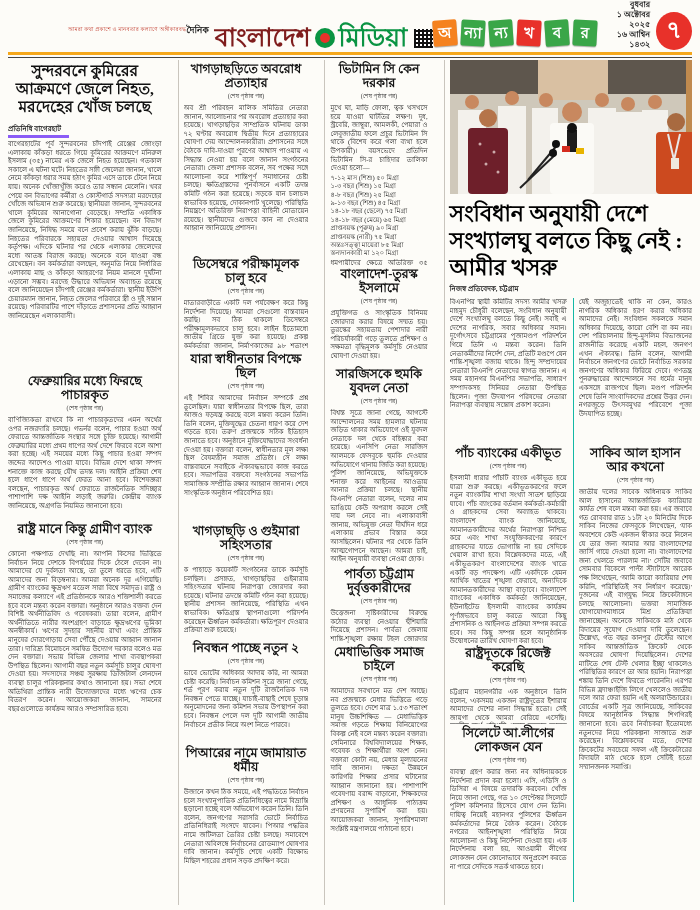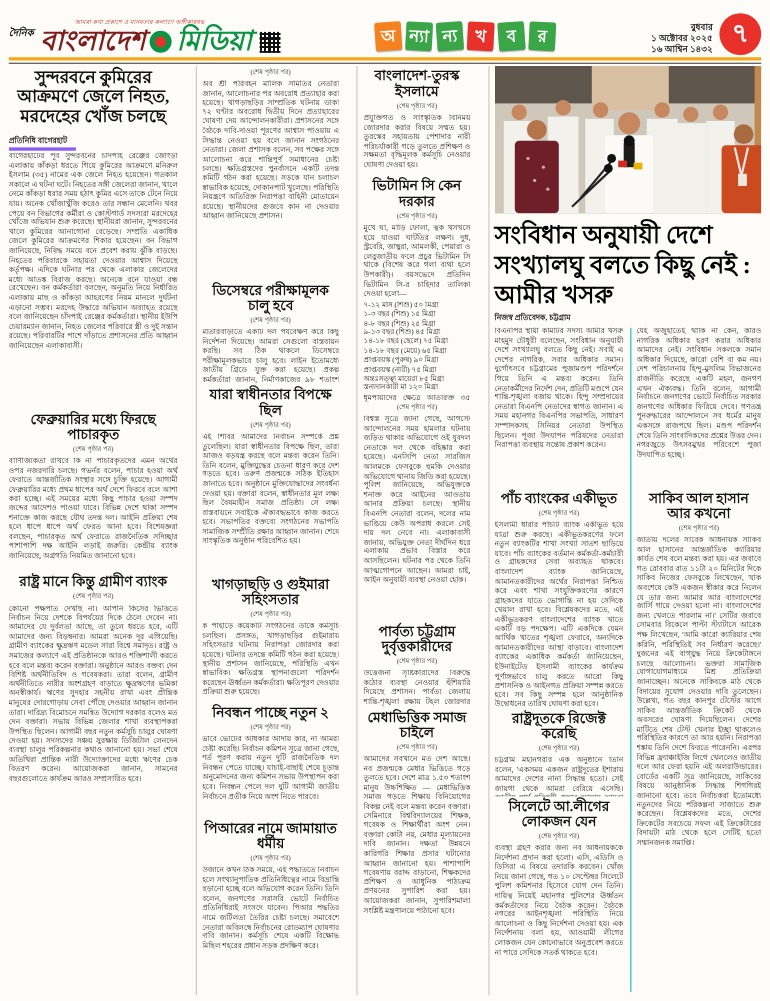--- a/index.html
+++ b/index.html
@@ -1,20 +1,20 @@
 <!DOCTYPE html>
 <html><head>
 <meta charset="utf-8">
 <style>
   html,body{margin:0;padding:0;background:#e9e6e0;}
   .page{position:relative;width:700px;height:910px;background:#fdfcf8;margin:0 auto;
         font-family:"Liberation Serif","DejaVu Serif",serif;color:#1a1a1a;overflow:hidden;}
   
   .masthead{position:absolute;left:8px;top:6px;right:8px;height:44px;display:flex;align-items:flex-end;justify-content:space-between;}
-  .brand{display:flex;flex-direction:column;font-style:italic;}
+  .brand{display:flex;flex-direction:row;}
   .tagline{font-size:5.5px;color:#c0392b;letter-spacing:.2px;margin-left:60px;margin-bottom:1px;white-space:nowrap;}
   .brandrow{display:flex;align-items:center;gap:4px;}
   .daily{font-size:9px;font-weight:bold;color:#111;line-height:8px;margin-right:2px;align-self:flex-start;}
   .t-red{font-size:25px;font-weight:bold;color:#7f1d1d;line-height:24px;}
   .t-green{font-size:25px;font-weight:bold;color:#0a9443;line-height:24px;}
   .flag{width:20px;height:20px;border-radius:50%;background:#0a9443;position:relative;flex:0 0 auto;}
   .flag:after{content:"";position:absolute;left:5px;top:5px;width:10px;height:10px;border-radius:50%;background:#e8312a;}
   .qr{width:19px;height:19px;margin-left:3px;
       background:
        repeating-linear-gradient(0deg,#111 0 2px,transparent 2px 4px),
@@ -104,20 +104,21 @@
       </div>
       <div class="art" style="height:384px">
         <h3>রাষ্ট্র মানে কিন্তু গ্রামীণ ব্যাংক</h3>
         <div class="cont">(শেষ পৃষ্ঠার পর)</div>
         <p class="body">কোনো পক্ষপাত দেখছি না। আপনি কিসের ভিত্তিতে নির্বাচন নিয়ে দেশকে বিপর্যয়ের দিকে ঠেলে দেবেন না। আমাদের যে দুর্বলতা আছে, তা তুলে ধরতে হবে, এটি আমাদের জন্য বিড়ম্বনার। আমরা অনেক দূর এগিয়েছি। গ্রামীণ ব্যাংকের ক্ষুদ্রঋণ মডেল সারা বিশ্বে সমাদৃত। রাষ্ট্র ও সমাজের কল্যাণে এই প্রতিষ্ঠানকে আরও শক্তিশালী করতে হবে বলে মন্তব্য করেন বক্তারা। অনুষ্ঠানে আরও বক্তব্য দেন বিশিষ্ট অর্থনীতিবিদ ও গবেষকরা। তারা বলেন, গ্রামীণ অর্থনীতিতে নারীর অংশগ্রহণ বাড়াতে ক্ষুদ্রঋণের ভূমিকা অনস্বীকার্য। ঋণের সুদহার সহনীয় রাখা এবং প্রান্তিক মানুষের দোরগোড়ায় সেবা পৌঁছে দেওয়ার আহ্বান জানান তারা। দারিদ্র্য বিমোচনে সমন্বিত উদ্যোগ দরকার বলেও মত দেন বক্তারা। সভায় বিভিন্ন জেলার শাখা ব্যবস্থাপকরা উপস্থিত ছিলেন। আগামী বছর নতুন কর্মসূচি চালুর ঘোষণা দেওয়া হয়। সদস্যদের সঞ্চয় সুরক্ষায় ডিজিটাল লেনদেন ব্যবস্থা চালুর পরিকল্পনার কথাও জানানো হয়। সভা শেষে অতিথিরা প্রান্তিক নারী উদ্যোক্তাদের মধ্যে ঋণের চেক বিতরণ করেন। আয়োজকরা জানান, সামনের বছরগুলোতে কার্যক্রম আরও সম্প্রসারিত হবে।</p>
       </div>
     </div>
 
     <div class="col col2">
       <div class="art" style="height:195px">
+        <h3>খাগড়াছড়িতে অবরোধ প্রত্যাহার</h3>
         <div class="cont">(শেষ পৃষ্ঠার পর)</div>
         <p class="body">অব শ্রী পরিবহন মালিক সমিতির নেতারা জানান, আলোচনার পর অবরোধ প্রত্যাহার করা হয়েছে। খাগড়াছড়ির সাম্প্রতিক ঘটনায় ডাকা ৭২ ঘণ্টার অবরোধ দ্বিতীয় দিনে প্রত্যাহারের ঘোষণা দেয় আন্দোলনকারীরা। প্রশাসনের সঙ্গে বৈঠকে দাবি-দাওয়া পূরণের আশ্বাস পাওয়ায় এ সিদ্ধান্ত নেওয়া হয় বলে জানান সংগঠনের নেতারা। জেলা প্রশাসক বলেন, সব পক্ষের সঙ্গে আলোচনা করে শান্তিপূর্ণ সমাধানের চেষ্টা চলছে। ক্ষতিগ্রস্তদের পুনর্বাসনে একটি তদন্ত কমিটি গঠন করা হয়েছে। সড়কে যান চলাচল স্বাভাবিক হয়েছে, দোকানপাট খুলেছে। পরিস্থিতি নিয়ন্ত্রণে অতিরিক্ত নিরাপত্তা বাহিনী মোতায়েন রয়েছে। স্থানীয়দের গুজবে কান না দেওয়ার আহ্বান জানিয়েছে প্রশাসন।</p>
       </div>
       <div class="art" style="height:95px">
         <h3>ডিসেম্বরে পরীক্ষামূলক চালু হবে</h3>
         <div class="cont">(শেষ পৃষ্ঠার পর)</div>
         <p class="body">মাতারবাড়ীতে একটি দল পর্যবেক্ষণ করে কিছু নির্দেশনা দিয়েছে। আমরা সেগুলো বাস্তবায়ন করছি। সব ঠিক থাকলে ডিসেম্বরে পরীক্ষামূলকভাবে চালু হবে। লাইন ইতোমধ্যে জাতীয় গ্রিডে যুক্ত করা হয়েছে। প্রকল্প কর্মকর্তারা জানান, নির্মাণকাজের ৯৮ শতাংশ শেষ হয়েছে।</p>
       </div>
       <div class="art" style="height:172px">
         <h3>যারা স্বাধীনতার বিপক্ষে ছিল</h3>
@@ -135,42 +136,43 @@
         <p class="body">ভাবে ভোটের অধিকার আদায় করি, না আমরা চেষ্টা করেছি। নির্বাচন কমিশন সূত্রে জানা গেছে, শর্ত পূরণ করায় নতুন দুটি রাজনৈতিক দল নিবন্ধন পেতে যাচ্ছে। যাচাই-বাছাই শেষে চূড়ান্ত অনুমোদনের জন্য কমিশন সভায় উপস্থাপন করা হবে। নিবন্ধন পেলে দল দুটি আগামী জাতীয় নির্বাচনে প্রতীক নিয়ে অংশ নিতে পারবে।</p>
       </div>
       <div class="art" style="height:160px">
         <h3>পিআরের নামে জামায়াত ধর্মীয়</h3>
         <div class="cont">(শেষ পৃষ্ঠার পর)</div>
         <p class="body">উজানে কখন ঠিক সময়ে, এই পদ্ধতিতে নির্বাচন হলে সংখ্যানুপাতিক প্রতিনিধিত্বের নামে বিভ্রান্তি ছড়ানো হচ্ছে বলে অভিযোগ করেন তিনি। তিনি বলেন, জনগণের সরাসরি ভোটে নির্বাচিত প্রতিনিধিরাই সংসদে যাবেন। পিআর পদ্ধতির নামে জটিলতা তৈরির চেষ্টা চলছে। সমাবেশে নেতারা অবিলম্বে নির্বাচনের রোডম্যাপ ঘোষণার দাবি জানান। কর্মসূচি শেষে একটি বিক্ষোভ মিছিল শহরের প্রধান সড়ক প্রদক্ষিণ করে।</p>
       </div>
     </div>
 
     <div class="col col3">
-      <div class="art" style="height:100px">
-        <h3>বাংলাদেশ-তুরস্ক ইসলামে</h3>
-        <div class="cont">(শেষ পৃষ্ঠার পর)</div>
-        <p class="body">প্রযুক্তিগত ও সাংস্কৃতিক বিনিময় জোরদার করার বিষয়ে সম্মত হয়। তুরস্কের সহায়তায় পেশাদার নারী পরিচর্যাকারী গড়ে তুলতে প্রশিক্ষণ ও সক্ষমতা বৃদ্ধিমূলক কর্মসূচি নেওয়ার ঘোষণা দেওয়া হয়।</p>
-      </div>
       <div class="art" style="height:205px">
         <h3>ভিটামিন সি কেন দরকার</h3>
         <div class="cont">(শেষ পৃষ্ঠার পর)</div>
         <p class="body">মুখে ঘা, মাড়ি ফোলা, ত্বক খসখসে হয়ে যাওয়া ঘাটতির লক্ষণ। দুধ, স্ট্রবেরি, জাম্বুরা, আমলকী, পেয়ারা ও লেবুজাতীয় ফলে প্রচুর ভিটামিন সি থাকে (বিশেষ করে গলা ব্যথা হলে উপকারী)। বয়সভেদে প্রতিদিন ভিটামিন সি-র চাহিদার তালিকা দেওয়া হলো—</p>
         <p class="list">৭-১২ মাস (শিশু) ৫০ মিগ্রা
 ১-৩ বছর (শিশু) ১৫ মিগ্রা
 ৪-৮ বছর (শিশু) ২৫ মিগ্রা
 ৯-১৩ বছর (শিশু) ৪৫ মিগ্রা
 ১৪-১৮ বছর (ছেলে) ৭৫ মিগ্রা
 ১৪-১৮ বছর (মেয়ে) ৬৫ মিগ্রা
 প্রাপ্তবয়স্ক (পুরুষ) ৯০ মিগ্রা
 প্রাপ্তবয়স্ক (নারী) ৭৫ মিগ্রা
 অন্তঃসত্ত্বা মায়েরা ৮৫ মিগ্রা
 স্তন্যদানকারী মা ১২০ মিগ্রা</p>
         <p class="body">ধূমপায়ীদের ক্ষেত্রে অতিরিক্ত ৩৫ মিলিগ্রাম প্রয়োজন। তবে মাত্রাতিরিক্ত গ্রহণে ঝুঁকি থাকে বলে চিকিৎসকের পরামর্শ নিয়ে সাপ্লিমেন্ট খাওয়া উচিত।</p>
       </div>
+      <div class="art" style="height:100px">
+        <h3>বাংলাদেশ-তুরস্ক ইসলামে</h3>
+        <div class="cont">(শেষ পৃষ্ঠার পর)</div>
+        <p class="body">প্রযুক্তিগত ও সাংস্কৃতিক বিনিময় জোরদার করার বিষয়ে সম্মত হয়। তুরস্কের সহায়তায় পেশাদার নারী পরিচর্যাকারী গড়ে তুলতে প্রশিক্ষণ ও সক্ষমতা বৃদ্ধিমূলক কর্মসূচি নেওয়ার ঘোষণা দেওয়া হয়।</p>
+      </div>
       <div class="art" style="height:200px">
+        <h3>সারজিসকে হুমকি যুবদল নেতা</h3>
         <div class="cont">(শেষ পৃষ্ঠার পর)</div>
         <p class="body">বিশ্বস্ত সূত্রে জানা গেছে, আগস্টে আন্দোলনের সময় হামলার ঘটনায় জড়িত থাকার অভিযোগে ওই যুবদল নেতাকে দল থেকে বহিষ্কার করা হয়েছে। এনসিপি নেতা সারজিস আলমকে ফেসবুকে হুমকি দেওয়ার অভিযোগে থানায় জিডি করা হয়েছে। পুলিশ জানিয়েছে, অভিযুক্তকে শনাক্ত করে আইনের আওতায় আনার প্রক্রিয়া চলছে। স্থানীয় বিএনপি নেতারা বলেন, দলের নাম ভাঙিয়ে কেউ অপরাধ করলে সেই দায় দল নেবে না। এলাকাবাসী জানায়, অভিযুক্ত নেতা দীর্ঘদিন ধরে এলাকায় প্রভাব বিস্তার করে আসছিলেন। ঘটনার পর থেকে তিনি আত্মগোপনে আছেন। আমরা চাই, আইন অনুযায়ী ব্যবস্থা নেওয়া হোক।</p>
       </div>
       <div class="art" style="height:78px">
         <h3>পার্বত্য চট্টগ্রাম দুর্বৃত্তকারীদের</h3>
         <div class="cont">(শেষ পৃষ্ঠার পর)</div>
         <p class="body">উত্তেজনা সৃষ্টিকারীদের বিরুদ্ধে কঠোর ব্যবস্থা নেওয়ার হুঁশিয়ারি দিয়েছে প্রশাসন। পার্বত্য জেলায় শান্তি-শৃঙ্খলা রক্ষায় টহল জোরদার করা হয়েছে।</p>
       </div>
       <div class="art" style="height:261px">
         <h3>মেধাভিত্তিক সমাজ চাইলে</h3>

